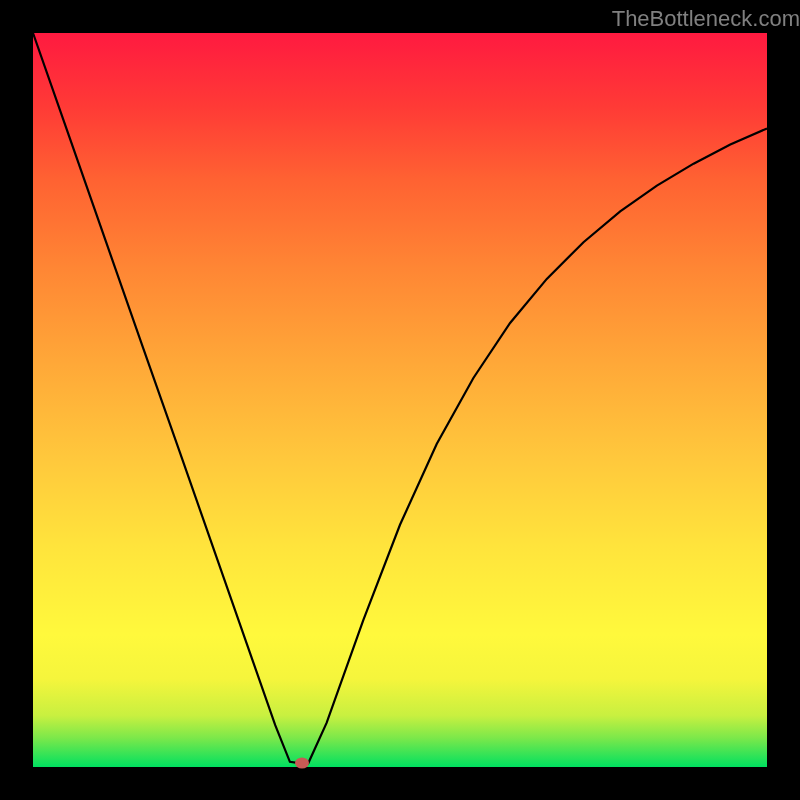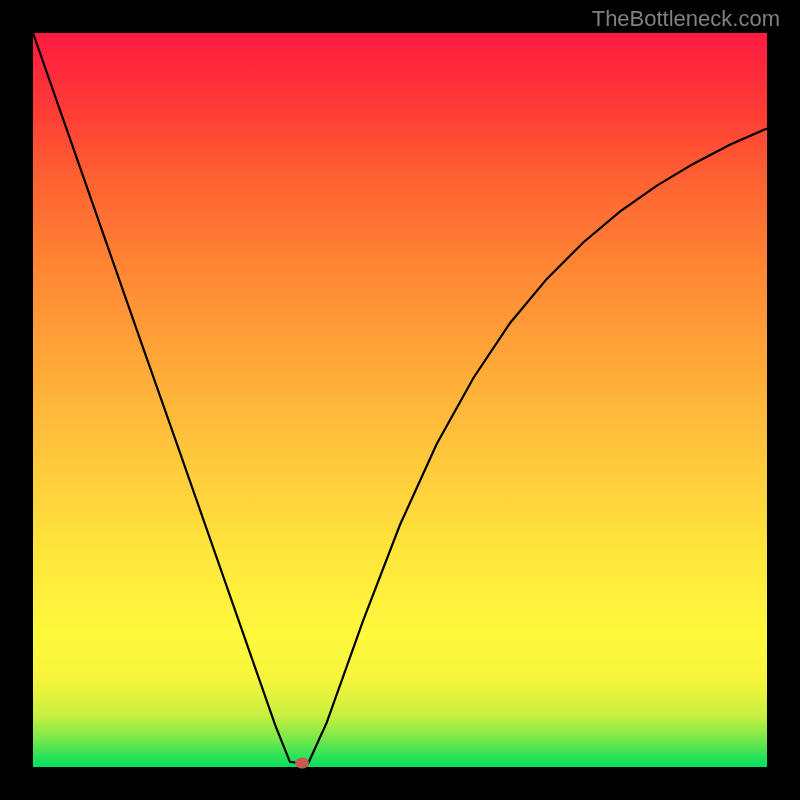--- a/index.html
+++ b/index.html
@@ -35,21 +35,21 @@
       #ffa838 55%,
       #ff8634 68%,
       #ff6232 80%,
       #ff3a36 90%,
       #ff1a40 100%
     );
   }
   .watermark {
     position: absolute;
     top: 6px;
-    right: 20px;
+    right: 0;
     color: #808080;
     font-size: 22px;
     font-weight: 500;
   }
   .dot {
     position: absolute;
     width: 14px;
     height: 11px;
     background: #c75a55;
     border-radius: 50%;

